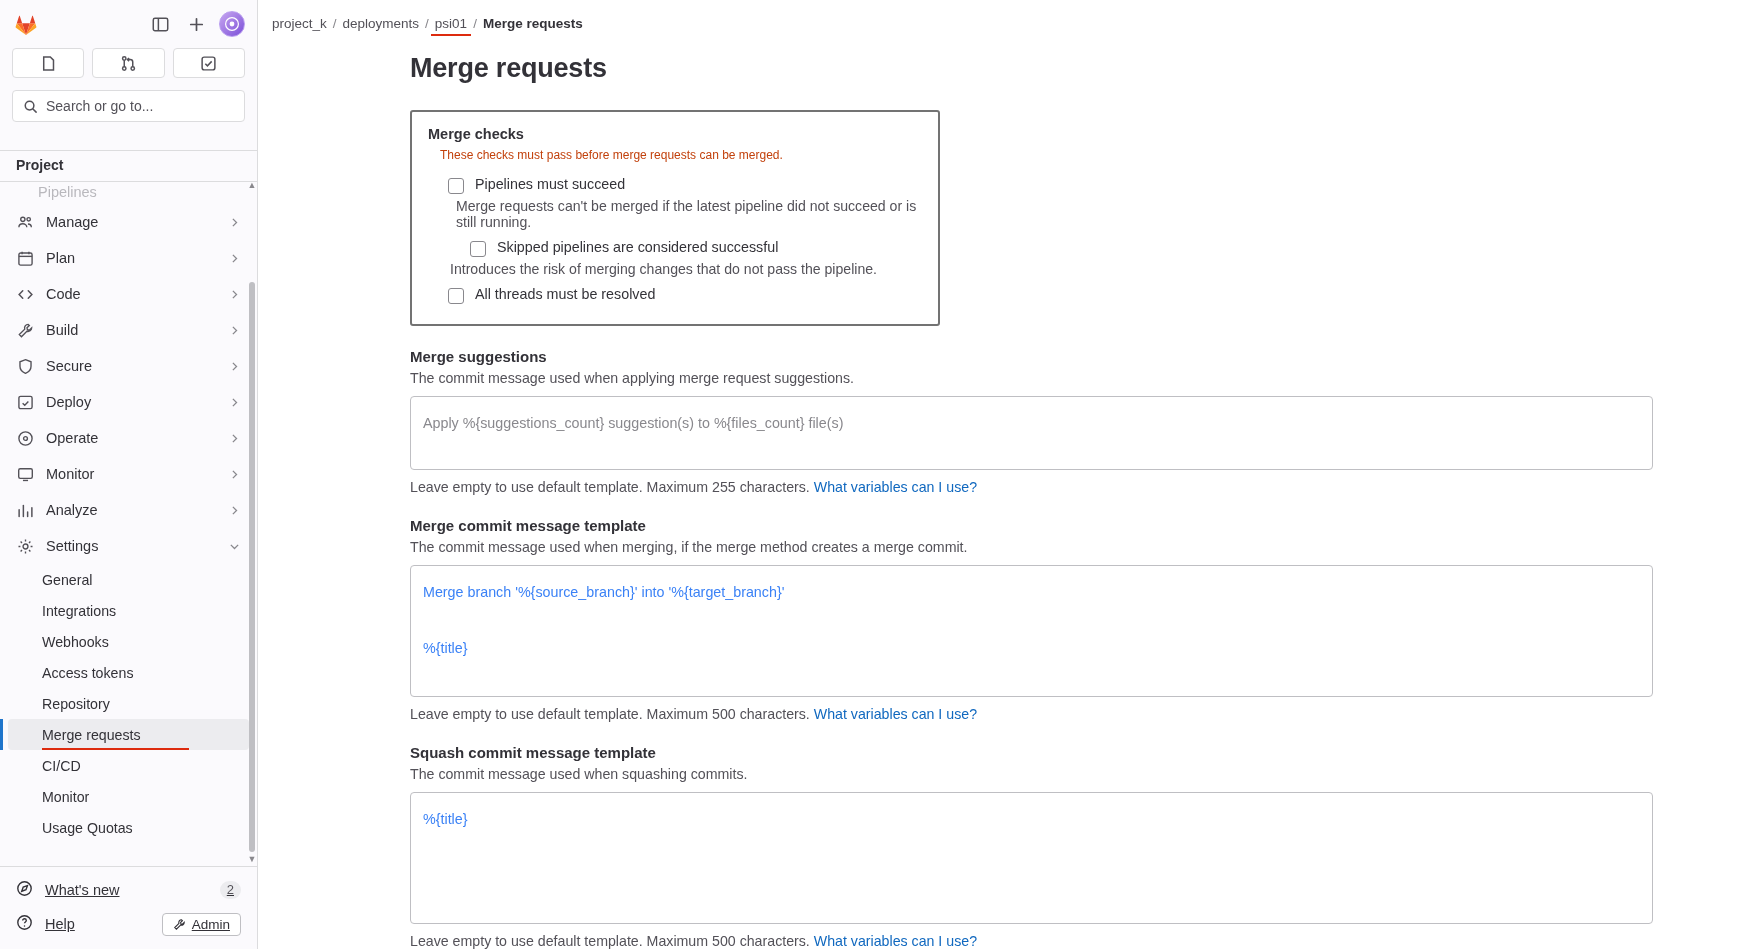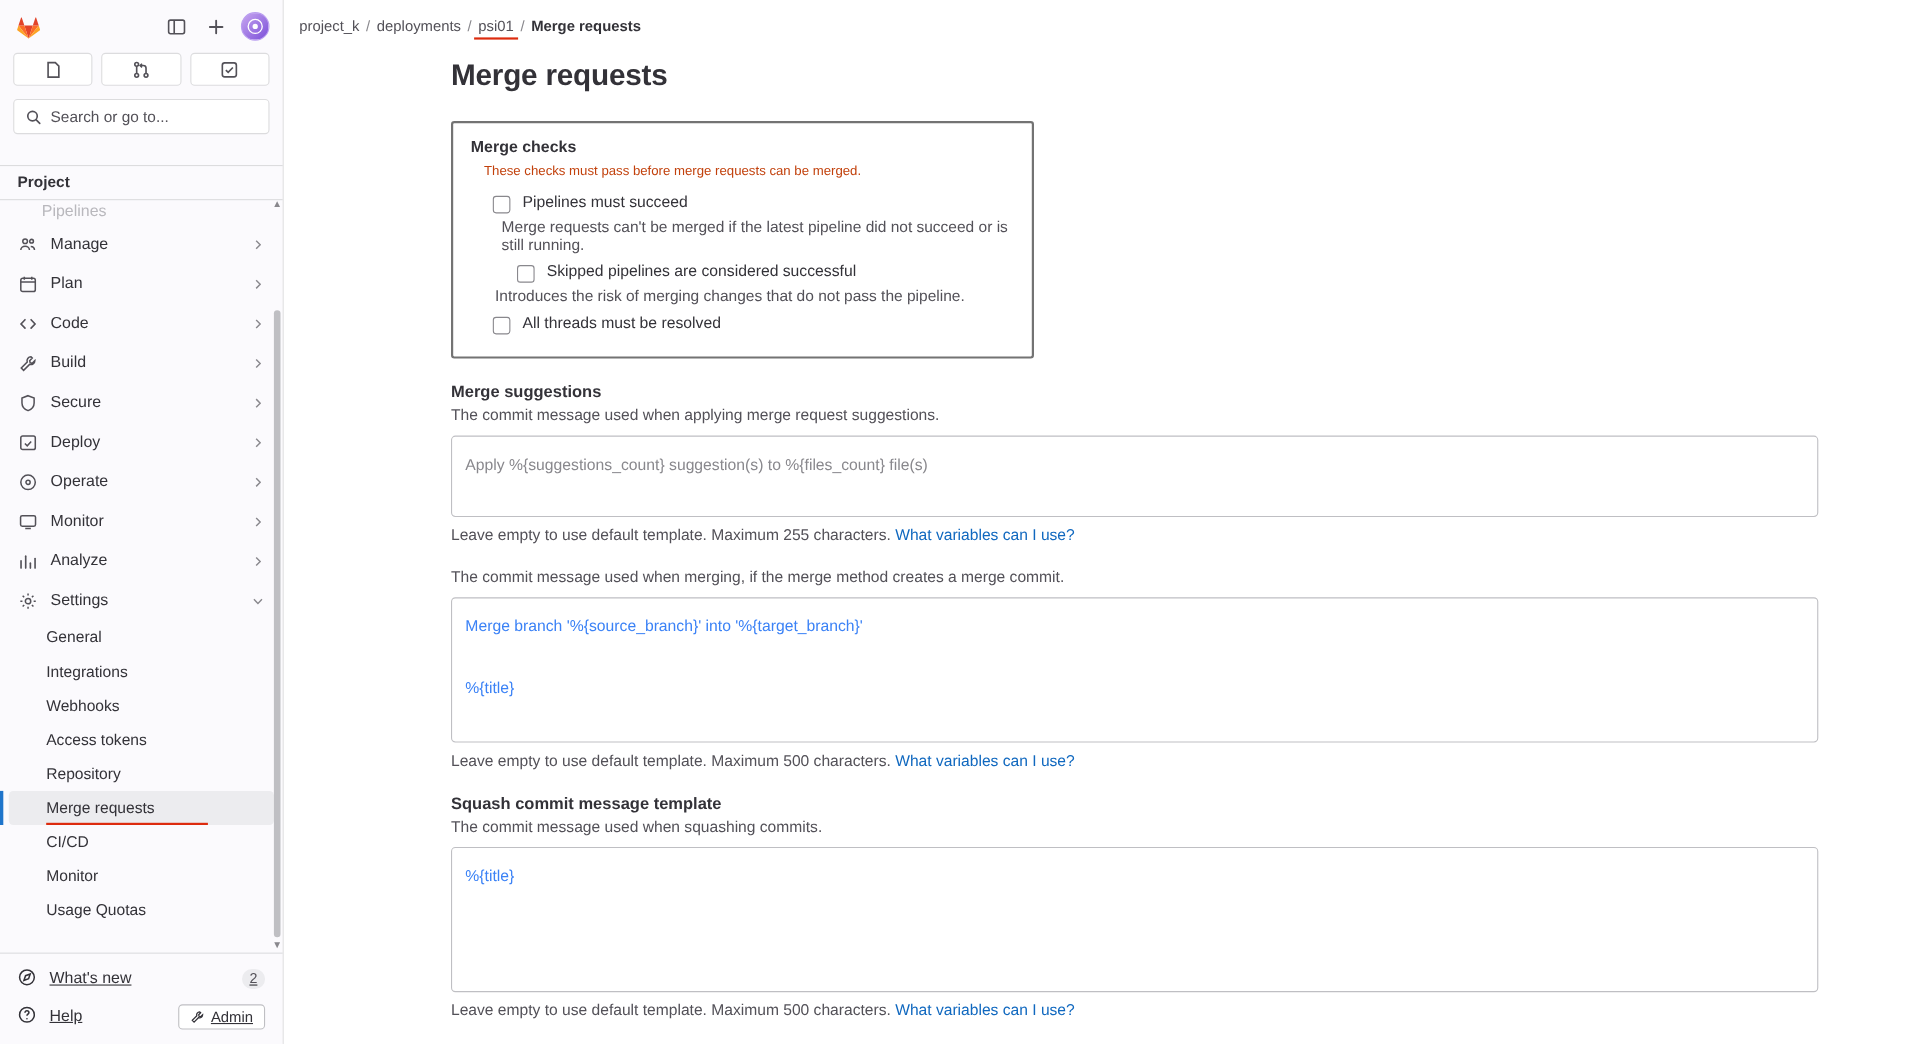--- a/index.html
+++ b/index.html
@@ -614,20 +614,21 @@
         <div class="ta placeholder" style="height:74px;">Apply %{suggestions_count} suggestion(s) to %{files_count} file(s)
 
 %{co_authored_by}</div>
         <div class="hint">
           <span>Leave empty to use default template. Maximum 255 characters.</span>
           <a>What variables can I use?</a>
         </div>
       </div>
 
       <div class="field-block">
+        <div class="field-title">Merge commit message template</div>
         <div class="field-desc">The commit message used when merging, if the merge method creates a merge commit.</div>
         <div class="ta" style="height:132px;">Merge branch '%{source_branch}' into '%{target_branch}'
 
 %{title}
 
 %{issues}
 
 See merge request %{reference}</div>
         <div class="hint">
           <span>Leave empty to use default template. Maximum 500 characters.</span>

